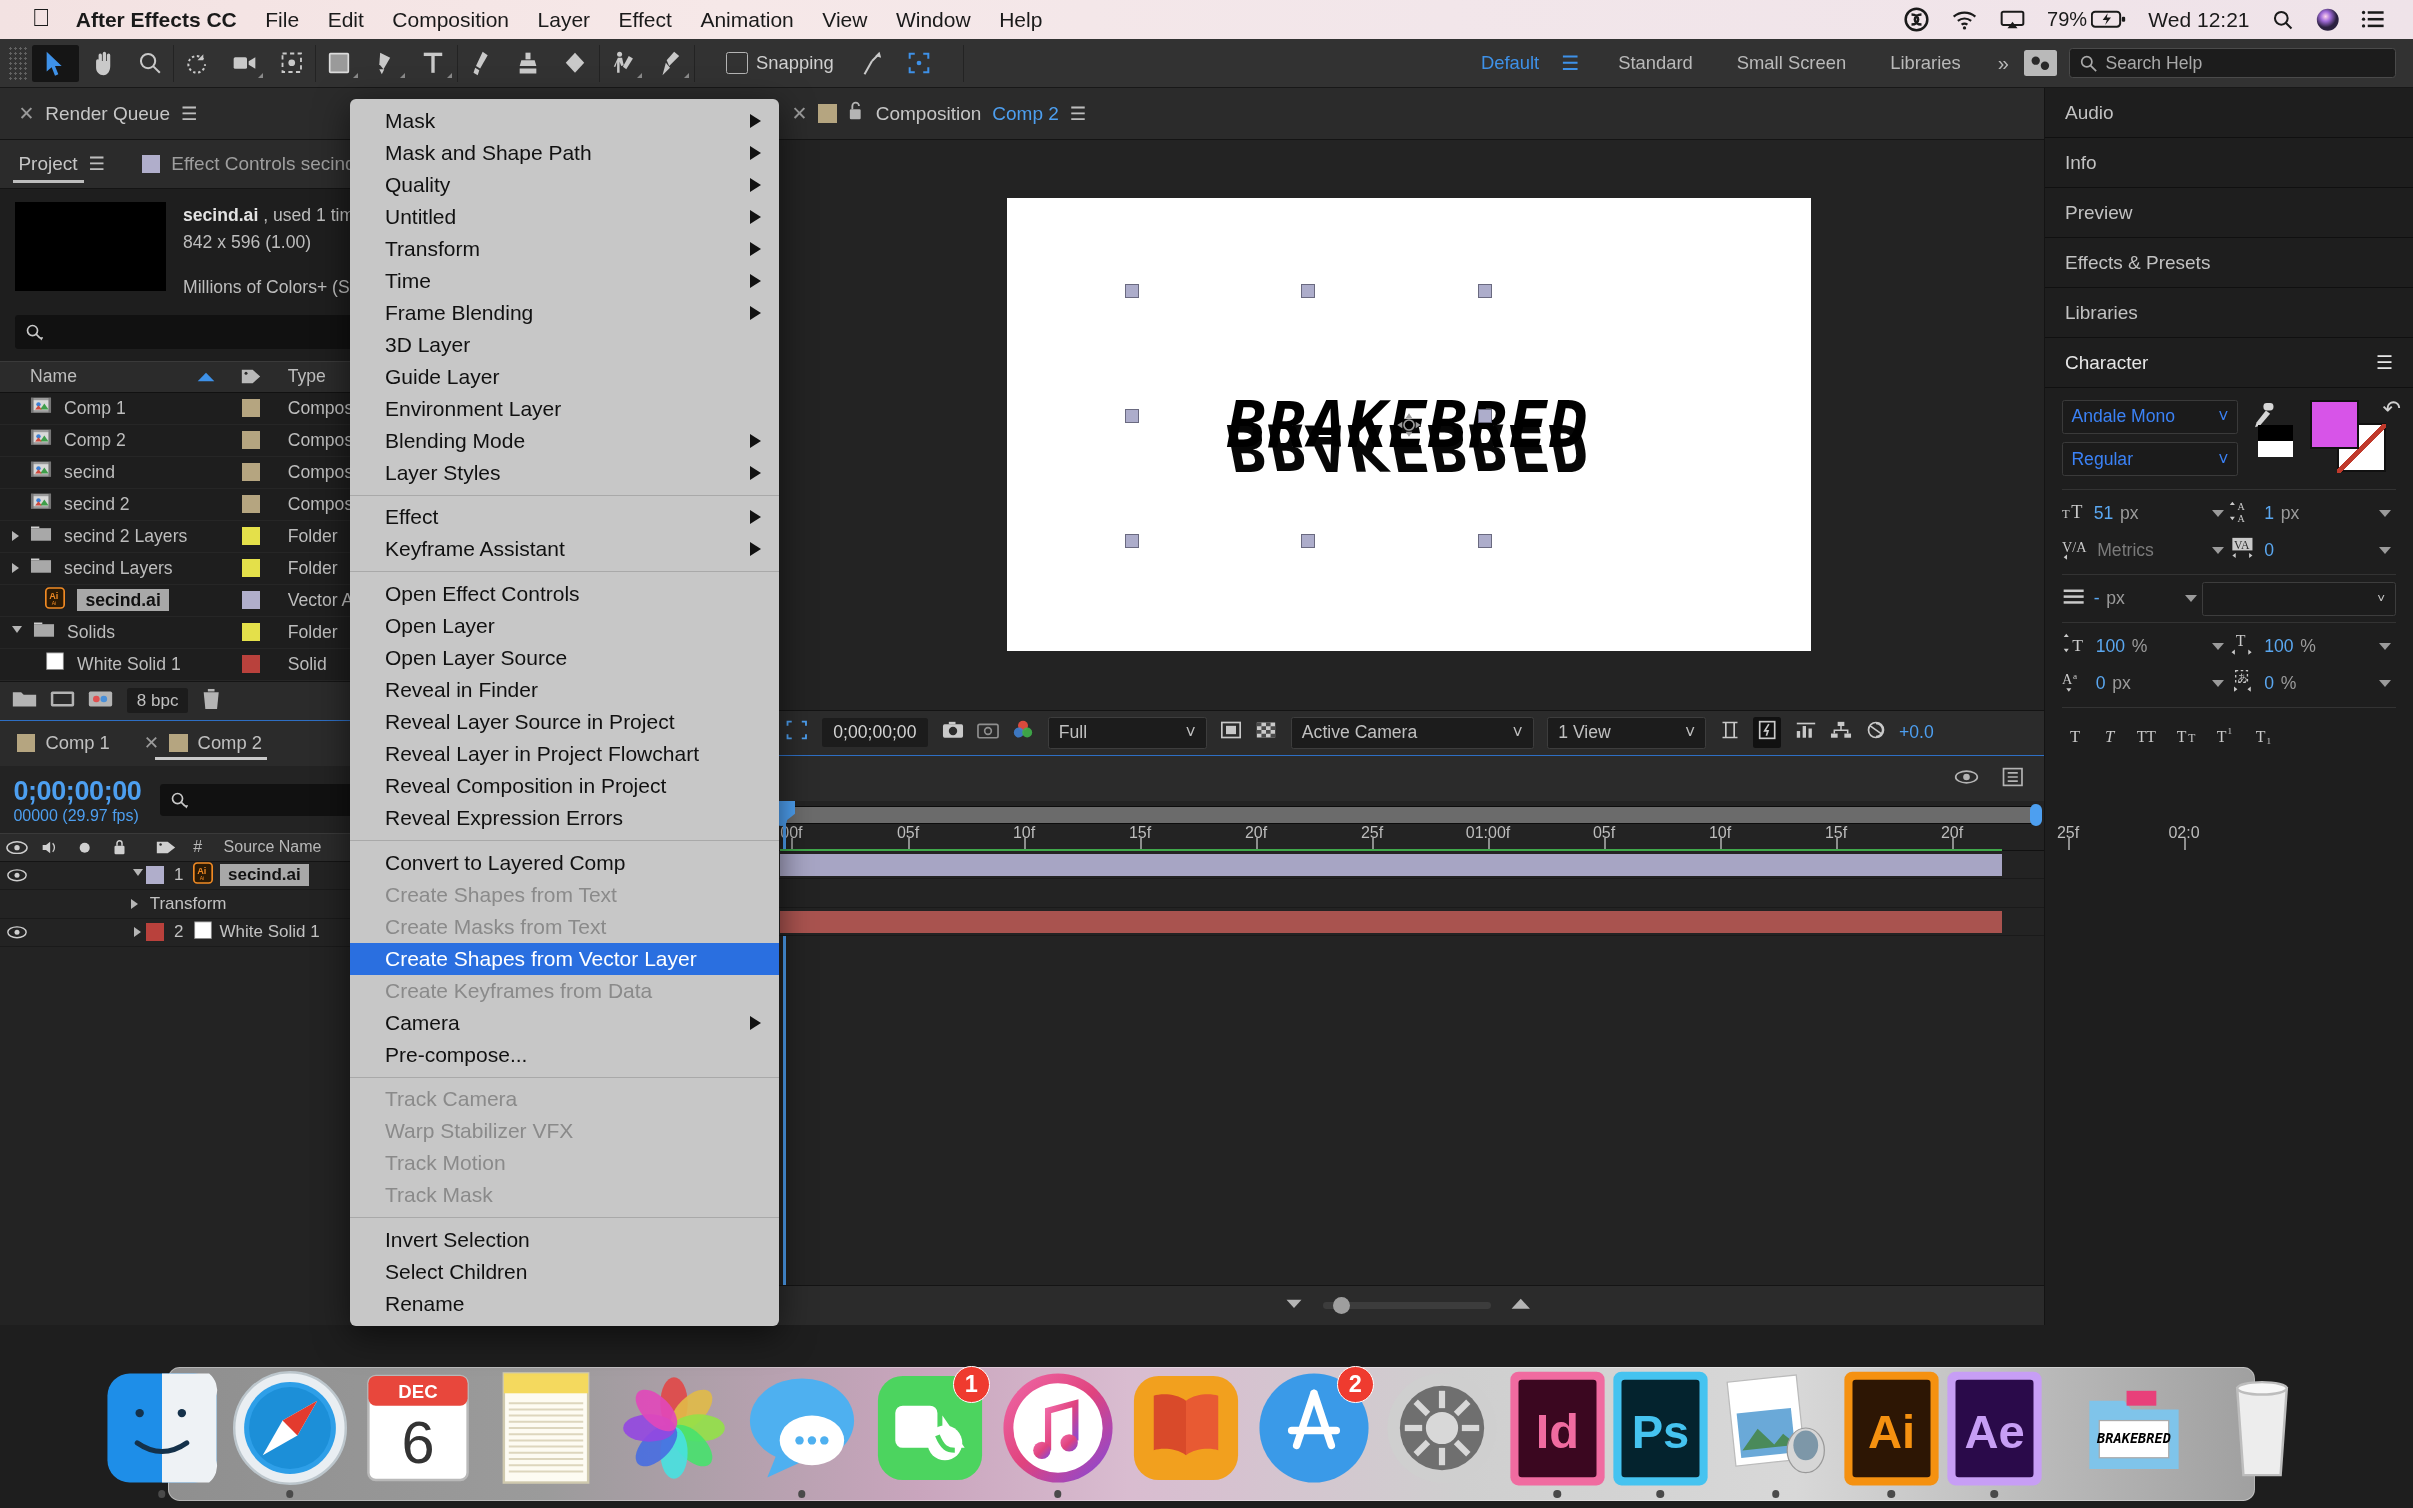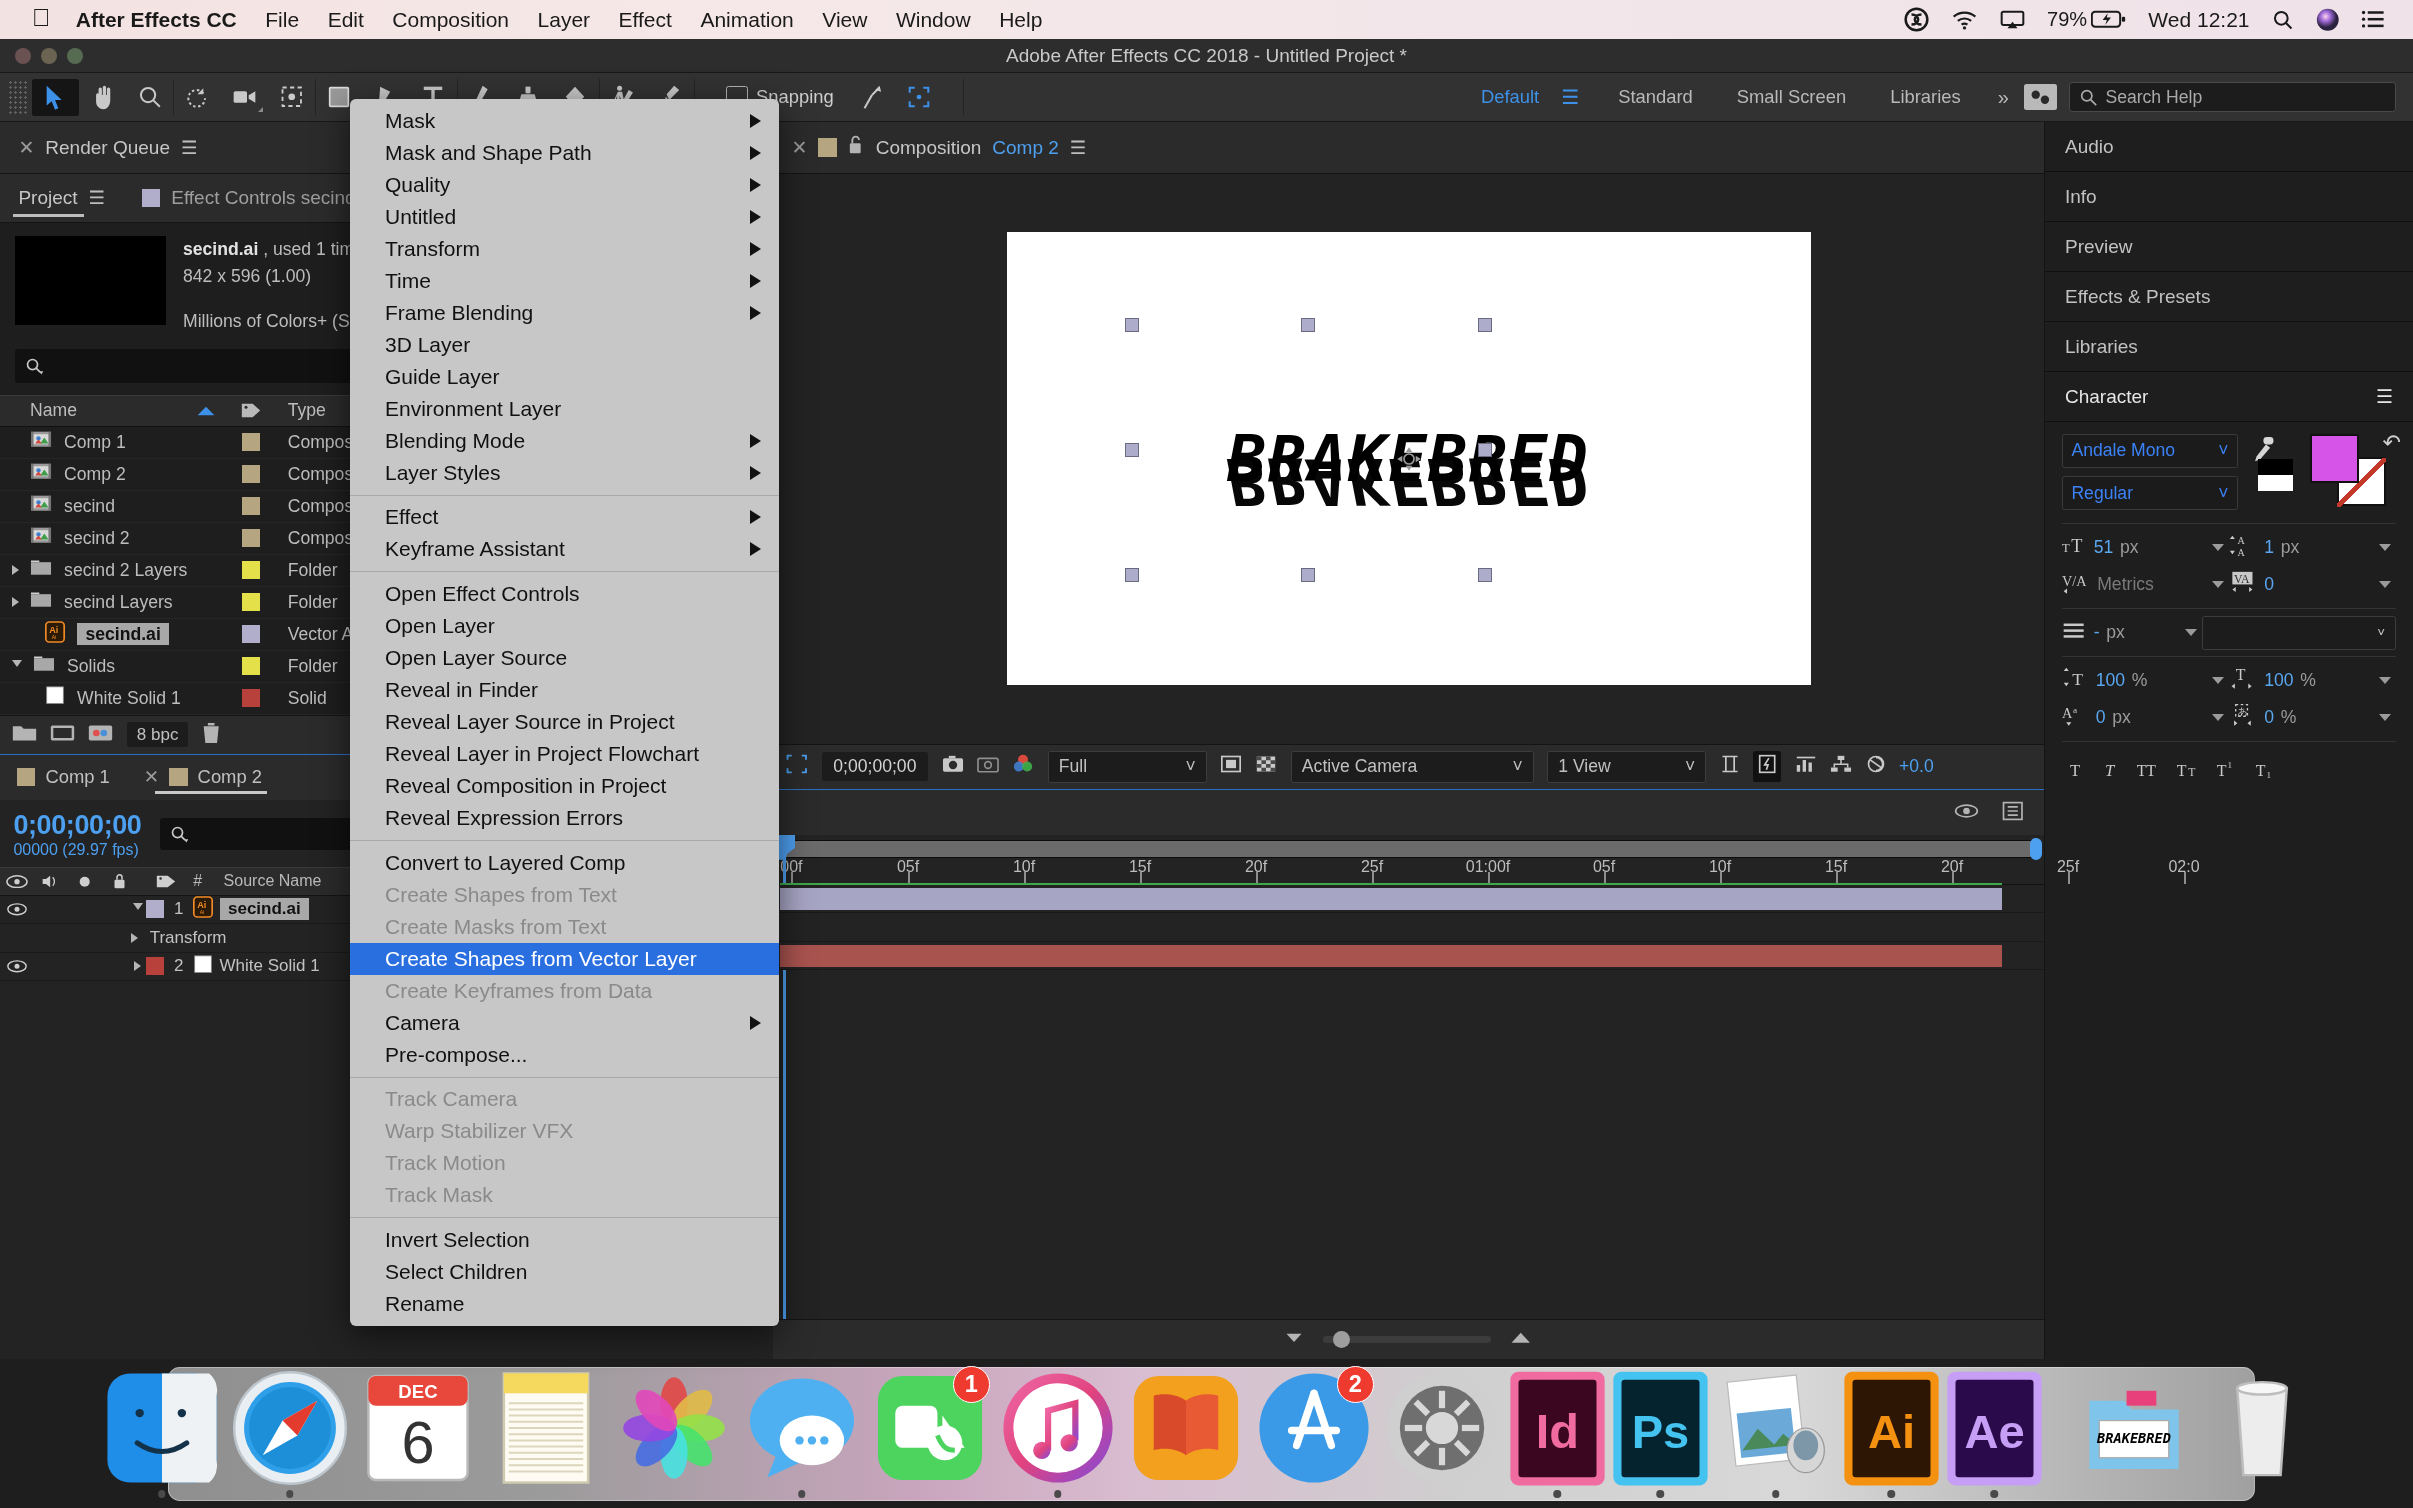--- a/index.html
+++ b/index.html
@@ -263,28 +263,20 @@
               <circle cx="3" cy="19" r="2"></circle>
               <rect x="8" y="17.5" width="19" height="3"></rect>
             </g>
           </svg>
       </span>
     </div>
   </div>
 
   <div class="ae-window">
 
-    <div class="ae-title">
-      <div class="traffic">
-        <span class="tl r"></span>
-        <span class="tl y"></span>
-        <span class="tl g"></span>
-      </div>
-      <span>Adobe After Effects CC 2018 - Untitled Project *</span>
-    </div>
 
     <div class="toolbar">
       <div class="grip"></div>
 
       <div class="tgrp">
         <div class="tbtn active">
           <svg width="22" height="25" viewBox="0 0 26 30">
               <path d="M3 1l18 17h-8l4 10-4 1.6-4-10-6 5z" fill="#3e91e8"></path>
             </svg>
         </div>

